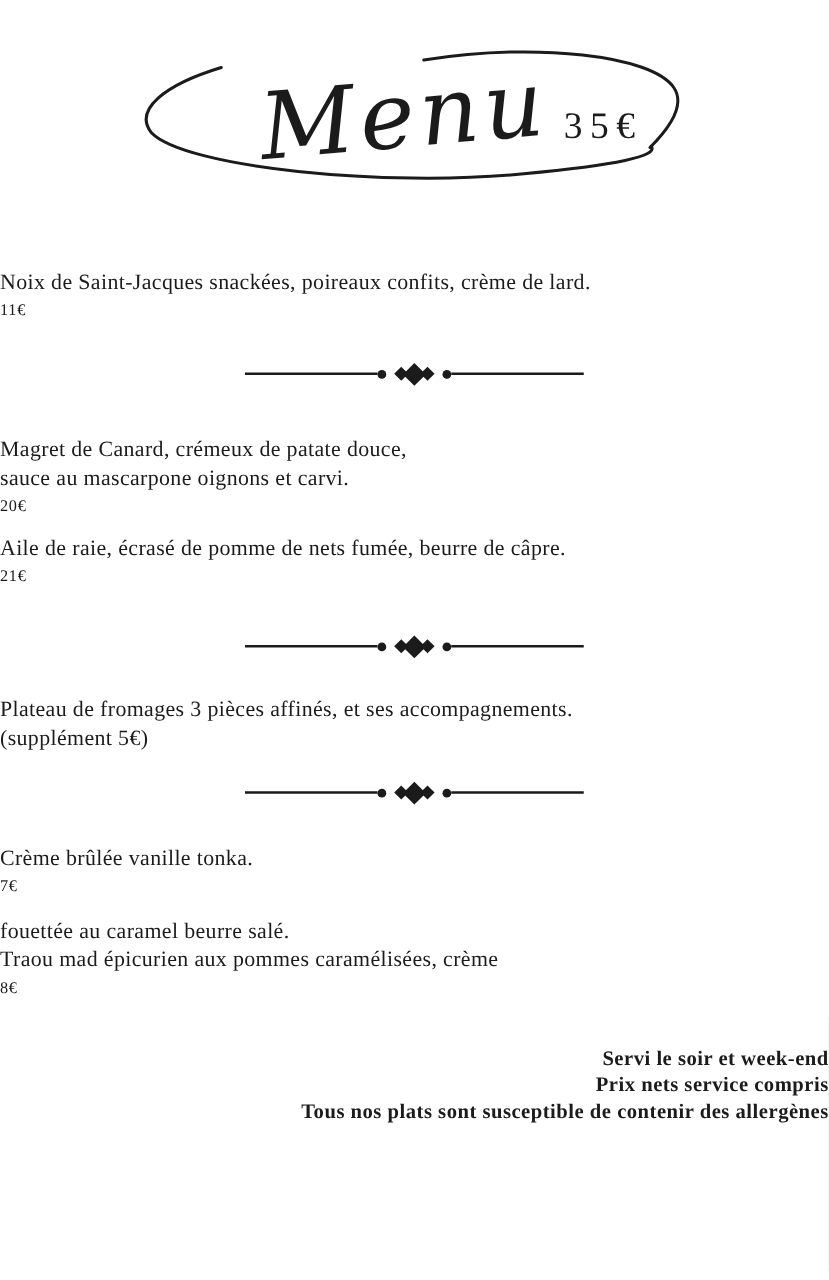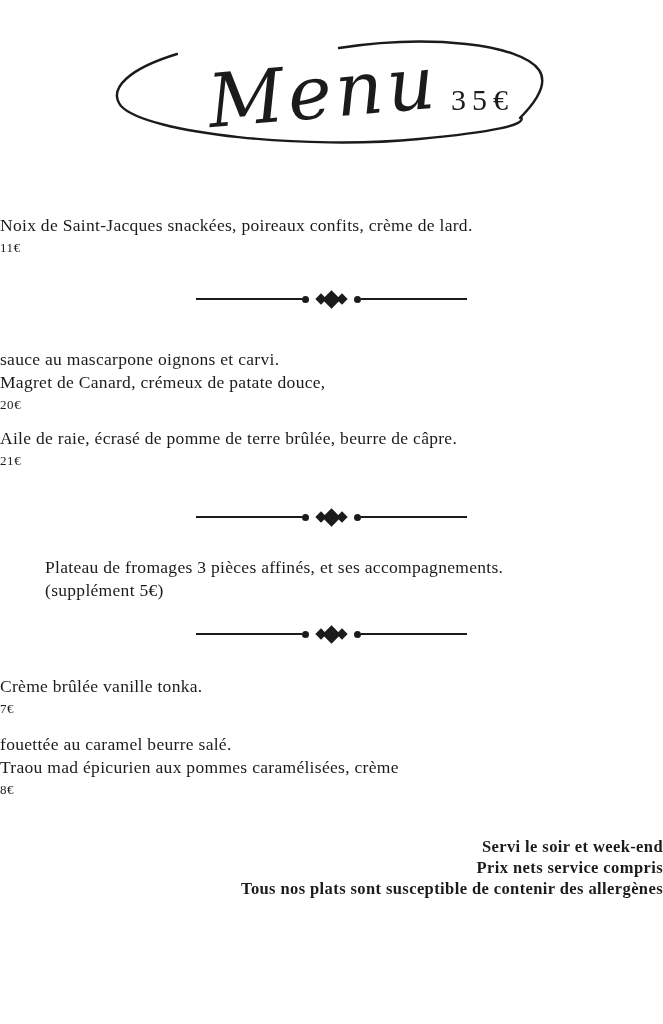--- a/index.html
+++ b/index.html
@@ -29,21 +29,21 @@
     font-family: "Liberation Serif", serif;
     font-size: 30px;
     letter-spacing: 6px;
     fill: #1b1b1b;
   }
 
   
   .menu-section { text-align: left; }
   .section-starters { margin-top: 38px; }
   .section-mains   { margin-top: 42px; }
-  .section-cheese  { margin-top: 32px; padding-left: 45px; }
+  .section-cheese  { margin-top: 32px; }
   .section-desserts{ margin-top: 34px; }
   .gap-33 { margin-top: 33px; }
   .gap-11 { margin-top: 11px; }
   .gap-13 { margin-top: 13px; }
   .item-line {
     font-size: 17.5px;
     line-height: 23px;
     letter-spacing: 0.3px;
   }
   .item-price {
@@ -114,26 +114,26 @@
     <span class="dot dot-left"></span>
     <span class="dia dia-small"></span>
     <span class="dia dia-big"></span>
     <span class="dia dia-small"></span>
     <span class="dot dot-right"></span>
     <span class="rule"></span>
   </div>
 
   <div class="menu-section section-mains">
     <div class="menu-item">
+      <p class="item-line">Magret de Canard, crémeux de patate douce,</p>
       <p class="item-line">sauce au mascarpone oignons et carvi.</p>
-      <p class="item-line">Magret de Canard, crémeux de patate douce,</p>
       <p class="item-price">20€</p>
     </div>
     <div class="menu-item gap-11">
-      <p class="item-line">Aile de raie, écrasé de pomme de terre brûlée, beurre de câpre.</p>
+      <p class="item-line">Aile de raie, écrasé de pomme de nets fumée, beurre de câpre.</p>
       <p class="item-price">21€</p>
     </div>
   </div>
 
   <div class="divider divider-2">
     <span class="rule"></span>
     <span class="dot dot-left"></span>
     <span class="dia dia-small"></span>
     <span class="dia dia-big"></span>
     <span class="dia dia-small"></span>

